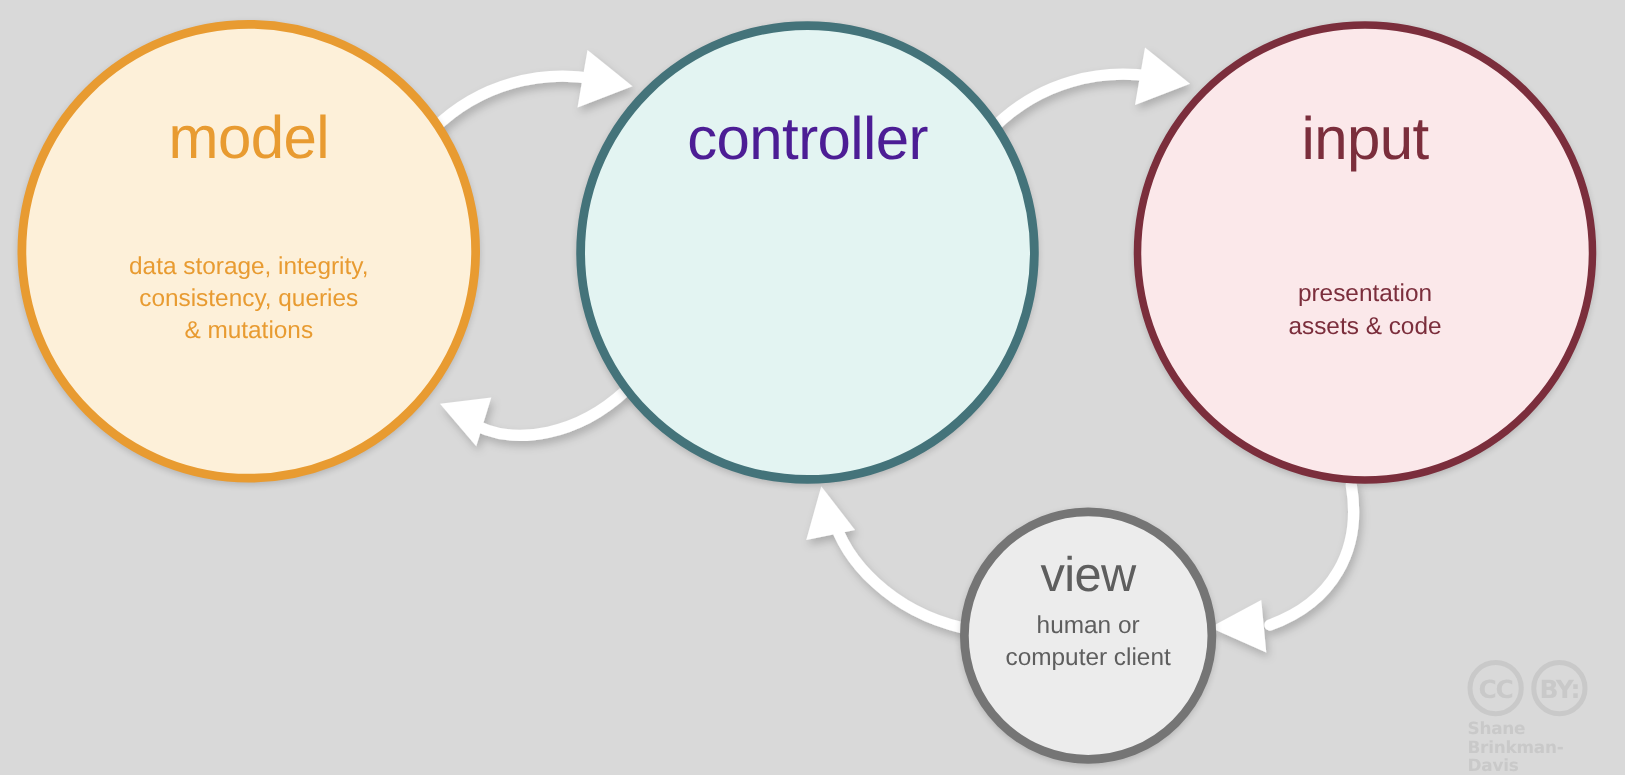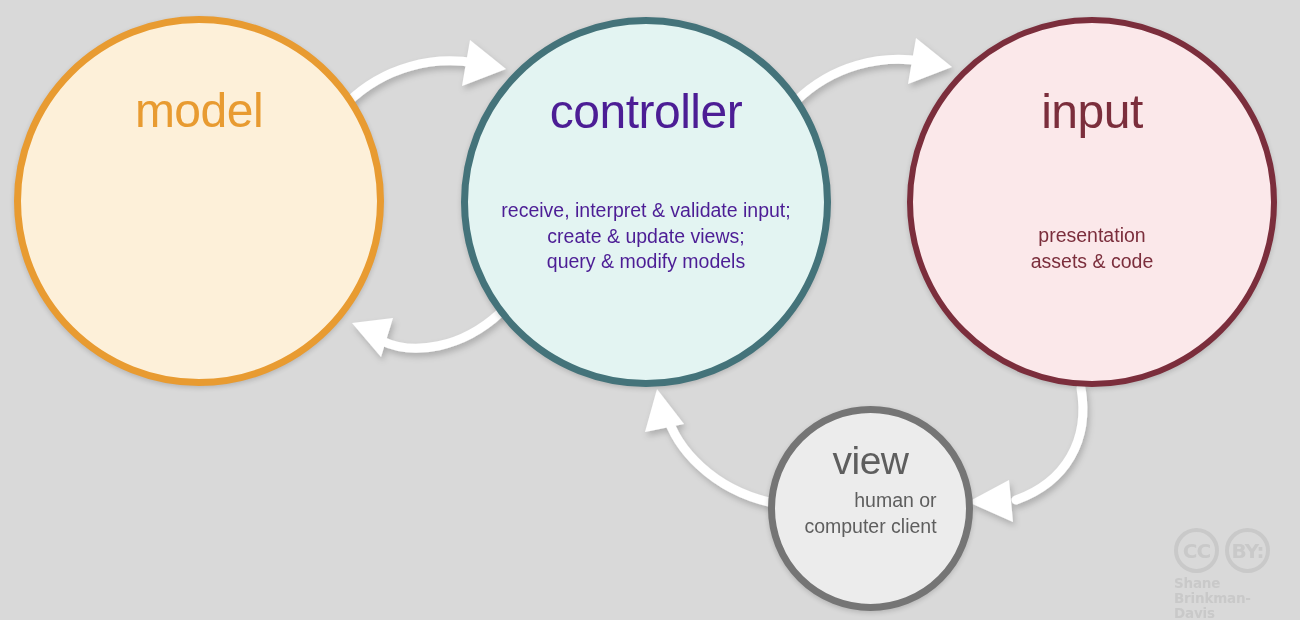--- a/index.html
+++ b/index.html
@@ -76,21 +76,21 @@
 
   
   #node-user {
     left: 768px; top: 406px;
     width: 205px; height: 205px;
     background: #ececec;
     border: 7px solid #757575;
     color: #5e5e5e;
   }
   #node-user .title { font-size: 39px; margin-top: 28px; }
-  #node-user .desc  { font-size: 19.5px; margin-top: 8px; text-align: right; }
+  #node-user .desc  { font-size: 19.5px; margin-top: 8px; }
 
   
   #arrows {
     position: absolute;
     left: 0; top: 0;
     width: 1300px; height: 620px;
     pointer-events: none;
   }
 
   
@@ -161,27 +161,27 @@
     </g>
 
     <g filter="url(#softShadow)">
       <path d="M 769,502 C 714,489 676,450 666,412" fill="none" stroke="#ffffff" stroke-width="9" stroke-linecap="round"></path>
       <path d="M 657,389 L 684,424 L 645,432 Z" fill="#ffffff"></path>
     </g>
   </svg>
 
   <div class="node" id="node-model">
     <div class="title">model</div>
+    <div class="desc">data storage, integrity,
+consistency, queries
+&amp; mutations</div>
   </div>
 
   <div class="node" id="node-controller">
     <div class="title">controller</div>
-    <div class="desc">receive, interpret &amp; validate input;
-create &amp; update views;
-query &amp; modify models</div>
   </div>
 
   <div class="node" id="node-view">
     <div class="title">input</div>
     <div class="desc">presentation
 assets &amp; code</div>
   </div>
 
   <div class="node" id="node-user">
     <div class="title">view</div>

